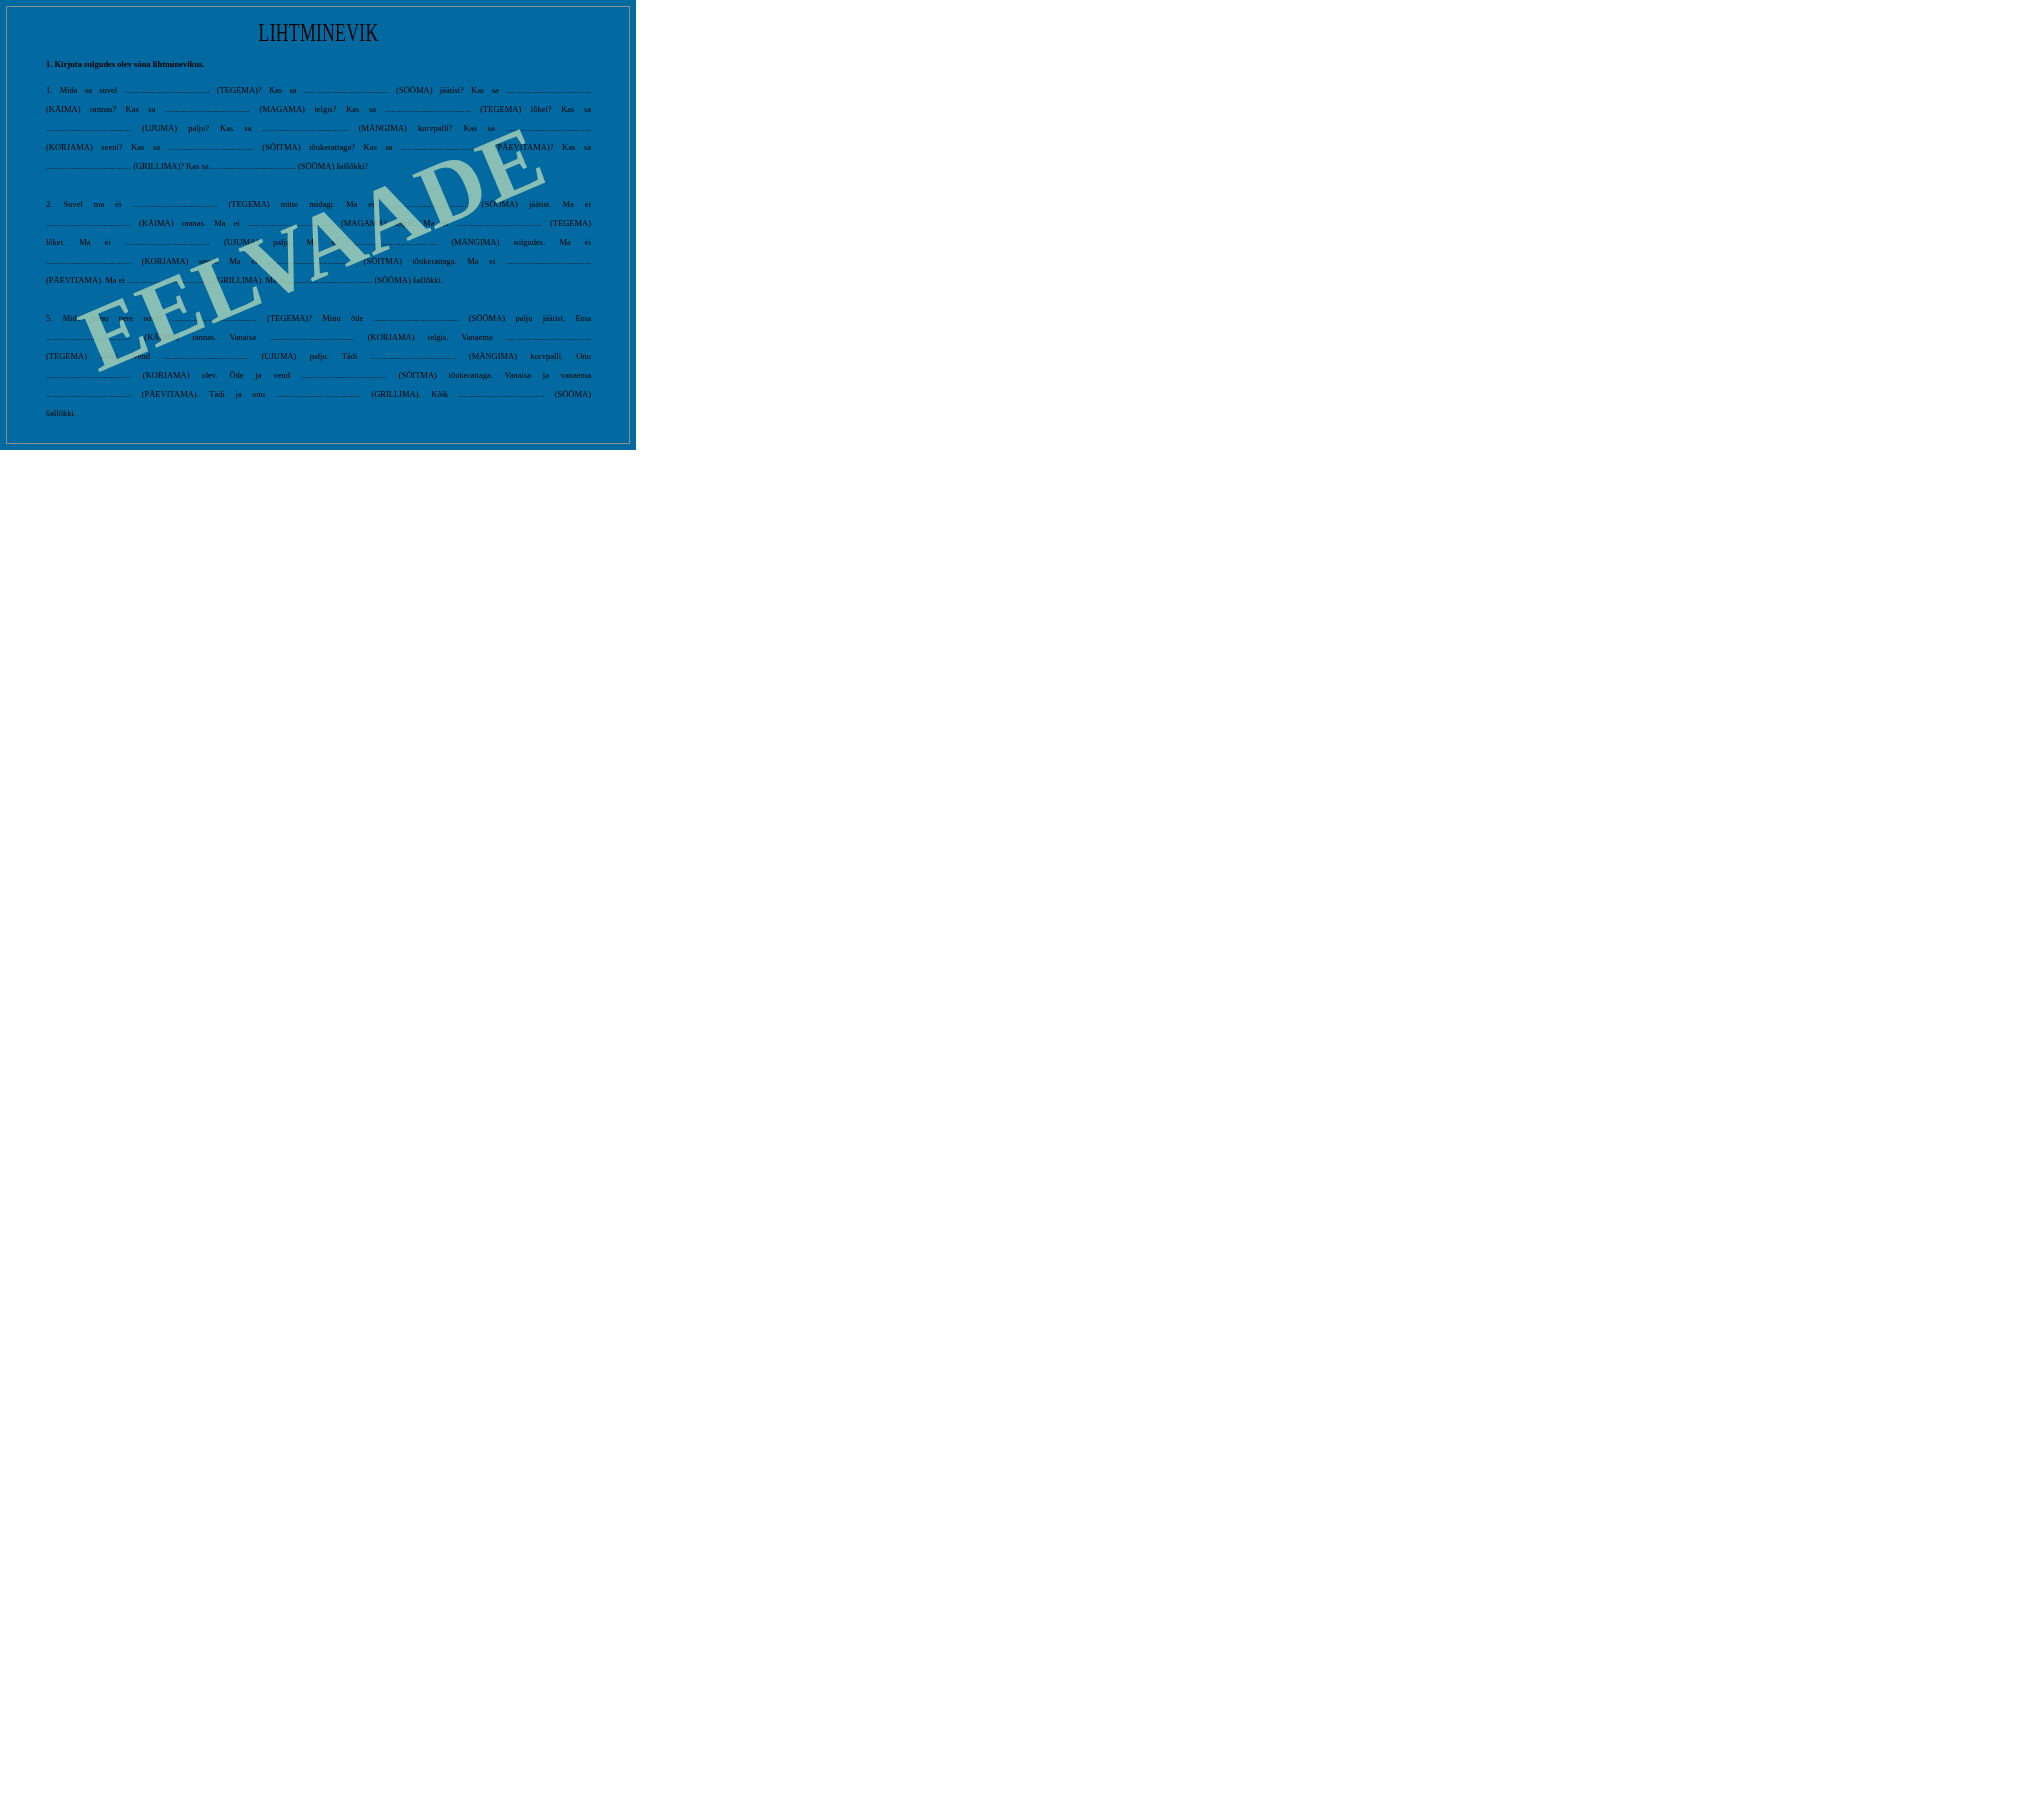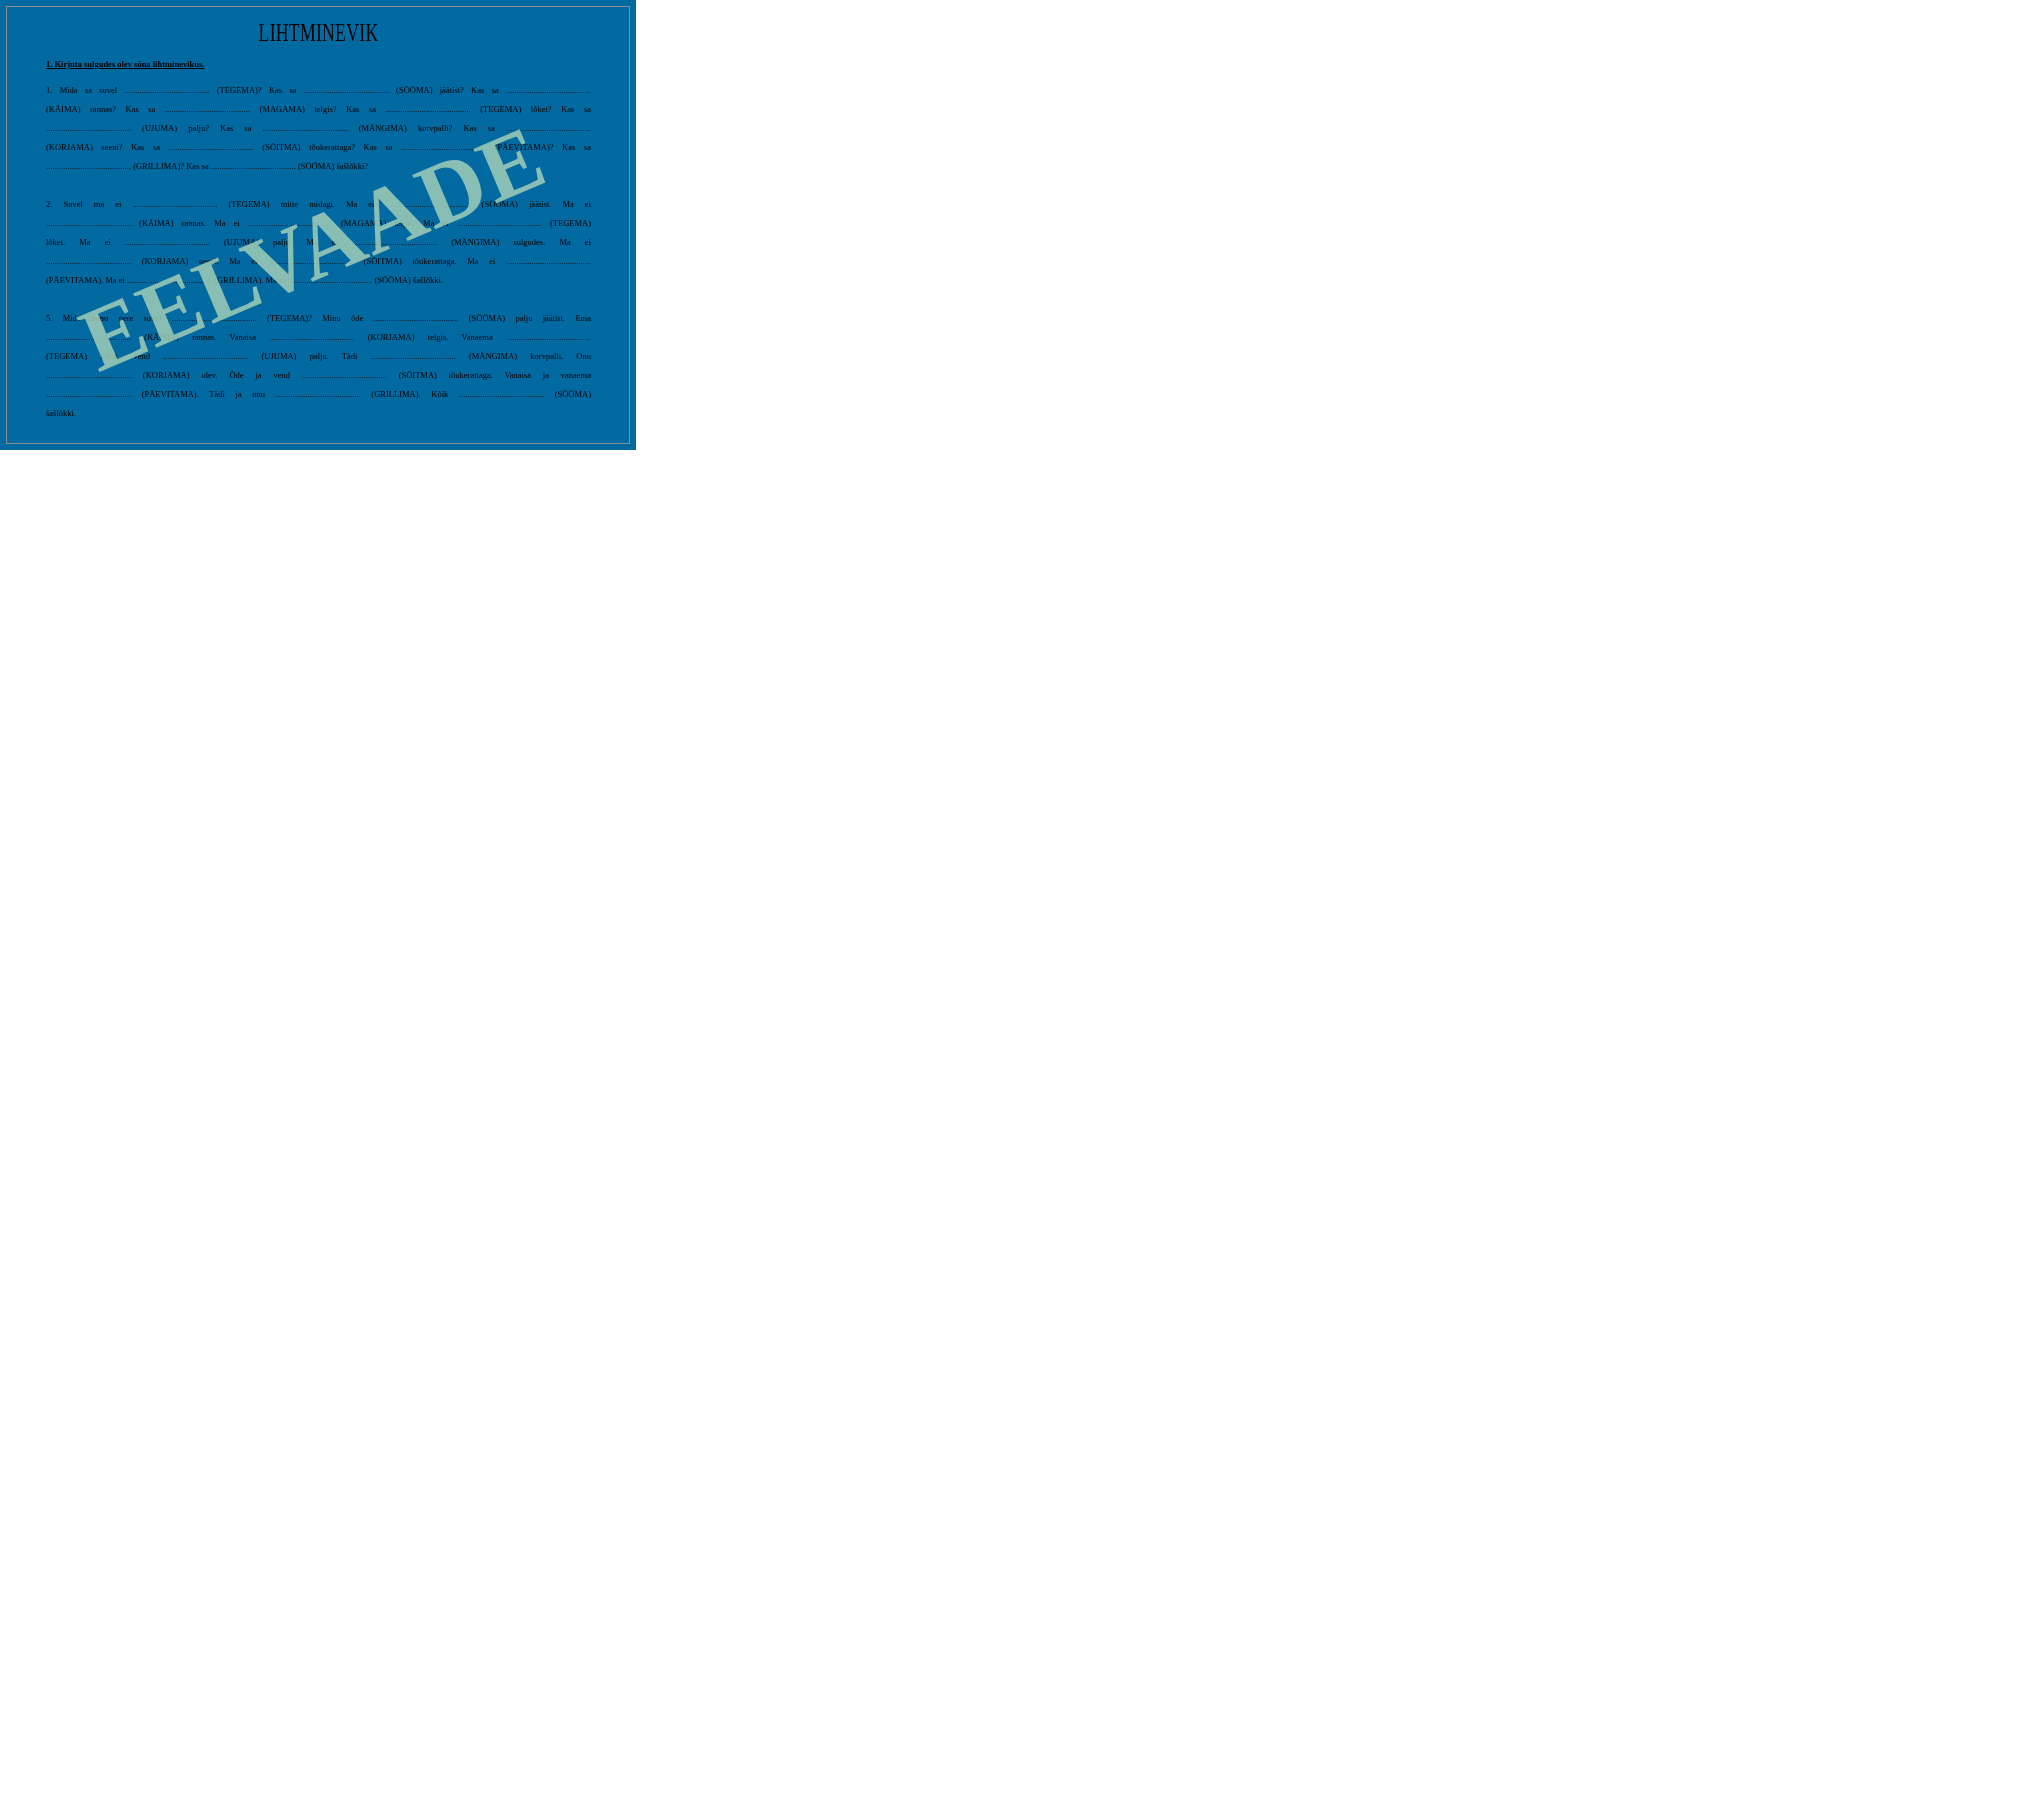--- a/index.html
+++ b/index.html
@@ -33,21 +33,20 @@
     transform: scaleX(0.68);
     transform-origin: 50% 50%;
     margin: 3.3px 0 12.2px 0;
     white-space: nowrap;
   }
   .instruction {
     font-size: 8.5px;
     font-weight: 700;
     line-height: 12.2px;
     margin-bottom: 11.4px;
-    text-decoration: underline;
   }
   .para { margin: 8px 0 19px 0; font-size: 8.5px; }
   .line {
     line-height: 19px;
     text-align: justify;
     text-align-last: justify;
     text-justify: inter-word;
     white-space: normal;
   }
   .line.last { text-align-last: left; }

